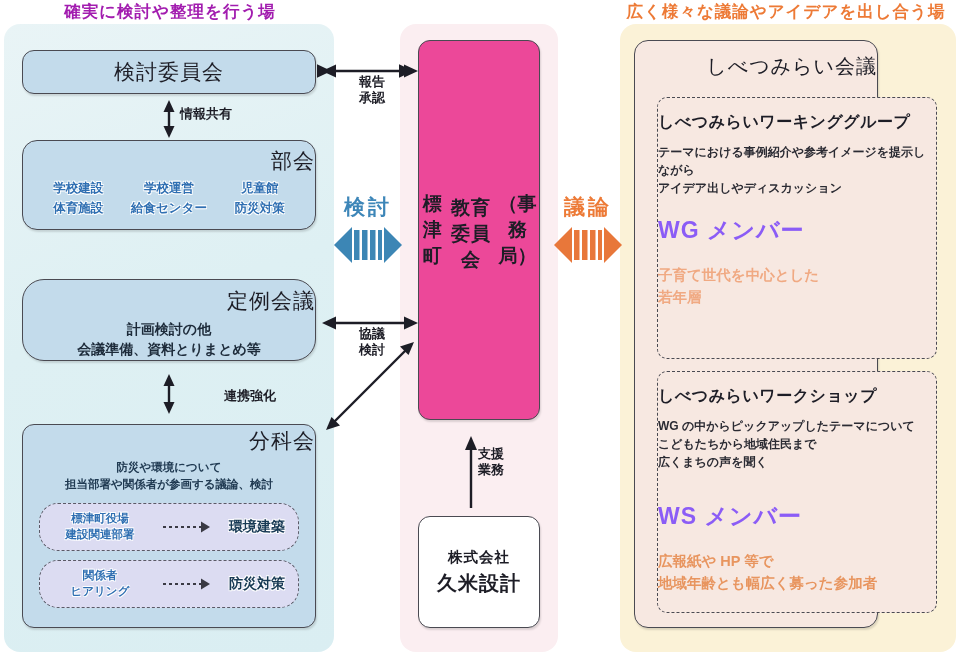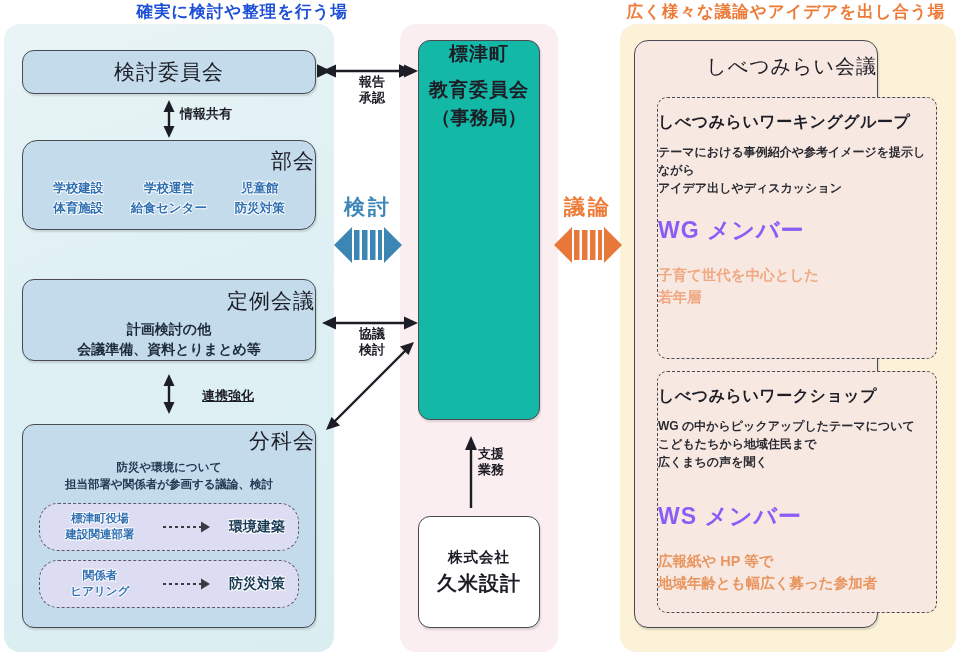--- a/index.html
+++ b/index.html
@@ -10,21 +10,21 @@
     overflow: hidden;
   }
   #root { position: relative; width: 960px; height: 655px; }
 
   
   .col-header {
     position: absolute; top: 1px;
     font-size: 16.5px; font-weight: bold; letter-spacing: 1px;
     text-align: center; white-space: nowrap;
   }
-  #hdr-left  { left: 8px;   width: 340px; color: #1d4ed8; text-align: right; }
+  #hdr-left  { left: 0;   width: 340px; color: #a21caf; }
   #hdr-right { left: 612px; width: 348px; color: #ed7a36; }
 
   
   .panel { position: absolute; border-radius: 16px; }
   #panel-left  { left: 4px;   top: 24px; width: 330px; height: 628px;
                  background: linear-gradient(160deg,#e9f4f6 0%, #def0f3 45%, #daeef2 100%); }
   #panel-center{ left: 400px; top: 24px; width: 158px; height: 628px;
                  background: #fbeef1; }
   #panel-right { left: 620px; top: 24px; width: 336px; height: 628px;
                  background: #fbf2d7; }
@@ -35,21 +35,21 @@
     background: #c3dbeb; text-align: center;
     box-shadow: 1px 2px 2px rgba(0,0,0,.13);
   }
   .box-title { font-size: 21px; font-weight: normal; color: #1d1d26; letter-spacing: 1px; text-align: right; }
   .box-sub   { font-size: 14px; font-weight: bold; color: #1d2b3a; line-height: 1.45; }
 
   
   #box-kentou  { left: 22px; top: 50px;  width: 294px; height: 44px;
                  display:flex; align-items:center; justify-content:center; }
   #box-bukai   { left: 22px; top: 140px; width: 294px; height: 90px; padding-top: 6px; border-radius: 15px; }
-  #box-teirei  { left: 22px; top: 279px; width: 294px; height: 82px; padding-top: 7px; }
+  #box-teirei  { left: 22px; top: 279px; width: 294px; height: 82px; padding-top: 7px; border-radius: 22px; }
   #box-bunka   { left: 22px; top: 424px; width: 294px; height: 204px; padding-top: 2px; }
 
   .bukai-grid {
     display: grid; grid-template-columns: 1fr 1fr 1fr;
     row-gap: 3px; margin-top: 5px; padding: 0 10px;
   }
   .bukai-grid span {
     font-size: 12.5px; font-weight: bold; color: #2f6fb2;
     text-shadow: 0.7px 0.7px 0 #ffffff, -0.7px -0.7px 0 #ffffff,
                  0.7px -0.7px 0 #ffffff, -0.7px 0.7px 0 #ffffff;
@@ -71,22 +71,22 @@
   .subbox-arrow { flex: 0 0 56px; display:flex; align-items:center; justify-content:center; }
   .subbox-to {
     flex: 1; font-size: 14px; font-weight: bold; color: #183a55; text-align: center;
     text-shadow: 0.8px 0.8px 0 #ffffff, -0.8px -0.8px 0 #ffffff,
                  0.8px -0.8px 0 #ffffff, -0.8px 0.8px 0 #ffffff;
   }
 
   
   #box-kyoiku {
     left: 418px; top: 40px; width: 122px; height: 380px;
-    background: #14b8a6; display:flex; flex-direction:column;
-    align-items:center; gap: 2px;
+    background: #ec4899; display:flex; flex-direction:row;
+    align-items:center; justify-content:center; gap: 2px;
   }
   #box-kyoiku .l1 { font-size: 19px; font-weight: bold; color:#1d1d26; letter-spacing:1px; }
   #box-kyoiku .l2 { font-size: 19px; font-weight: bold; color:#1d1d26; letter-spacing:1px; margin-top:8px; }
   #box-kyoiku .l3 { font-size: 19px; font-weight: bold; color:#1d1d26; letter-spacing:0px; }
 
   #box-kume {
     left: 418px; top: 516px; width: 122px; height: 112px;
     background: #ffffff; display:flex; flex-direction:column;
     align-items:center; justify-content:center;
   }
@@ -305,19 +305,19 @@
       <rect x="590" y="230" width="5.5" height="30" fill="#e8773a"></rect>
       <rect x="598" y="230" width="4" height="30" fill="#e8773a"></rect>
     </g>
   </svg>
 
   <div class="arrow-label" style="left:340px; top:74px; width:64px;">報告
 承認</div>
   <div class="arrow-label" style="left:180px; top:106px; width:90px; text-align:left;">情報共有</div>
   <div class="arrow-label" style="left:340px; top:326px; width:64px;">協議
 検討</div>
-  <div class="arrow-label" style="left:180px; top:388px; width:96px; text-align:center;text-decoration:underline;">連携強化</div>
+  <div class="arrow-label" style="left:180px; top:388px; width:96px; text-align:right;">連携強化</div>
   <div class="arrow-label" style="left:478px; top:446px; width:52px; text-align:left;">支援
 業務</div>
 
   <div class="big-label" id="label-kentou">検討</div>
   <div class="big-label" id="label-giron">議論</div>
 </div>
 
 </body></html>

